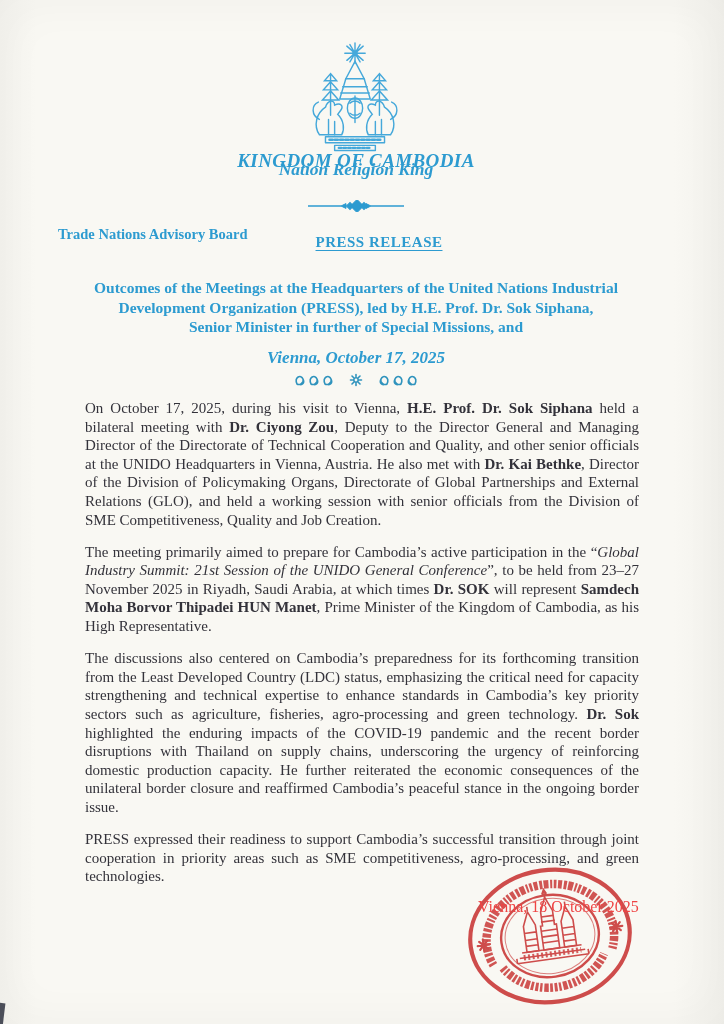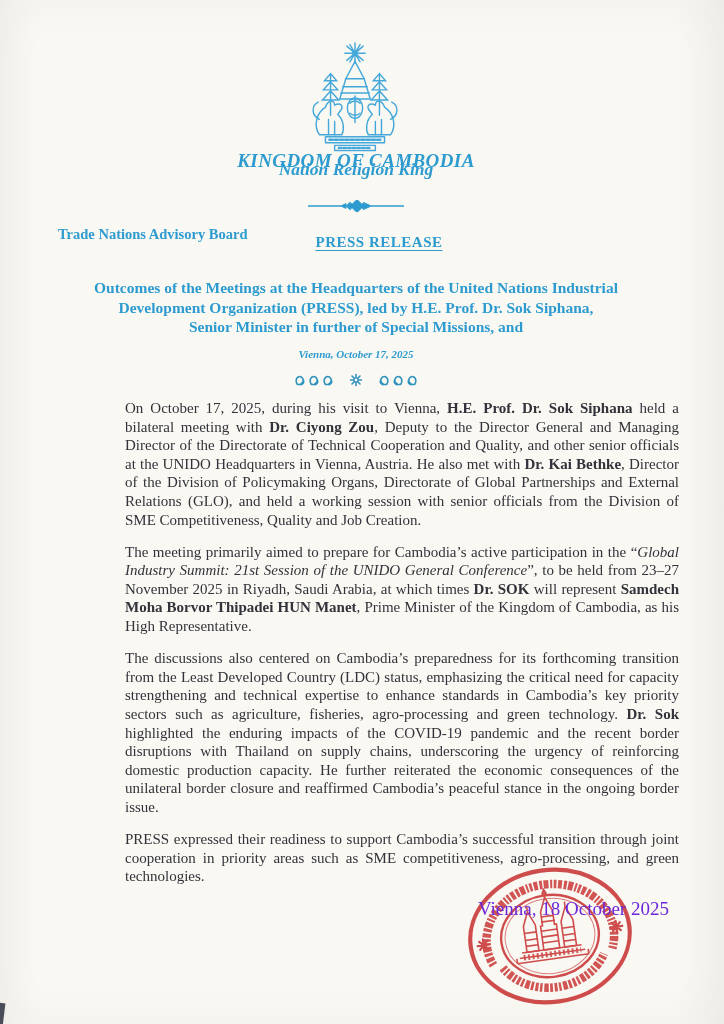--- a/index.html
+++ b/index.html
@@ -14,30 +14,30 @@
   .center-line{position:absolute;left:0;width:712px;text-align:center;font-style:italic;}
   .kingdom{top:150px;font-size:19px;font-weight:700;letter-spacing:.4px;color:#2d9bd0;}
   .motto{top:159px;font-size:17.5px;font-weight:700;color:#2d9bd0;}
   .divider{top:200px;height:12px;}
   .org-label{position:absolute;left:58px;top:226px;font-size:14.5px;font-weight:700;color:#2d9bd0;}
   .press{position:absolute;left:23px;top:234px;width:712px;text-align:center;
          font-size:15px;font-weight:700;color:#2d9bd0;letter-spacing:.5px;
          text-decoration:underline;text-underline-offset:3px;}
   .title-block{position:absolute;left:0;top:258px;width:712px;text-align:center;
          color:#2d9bd0;font-weight:700;font-size:15.5px;line-height:19.6px;margin-top:20px;}
-  .dateline{top:348px;font-size:11px;font-weight:700;color:#2d9bd0;}
+  .dateline{top:348px;font-size:17px;font-weight:700;color:#2d9bd0;}
   .ornament{top:372px;height:18px;}
   .body-text{position:absolute;left:85px;top:399px;width:554px;
-         font-size:15px;line-height:18.6px;text-align:justify;color:#33323a;margin-left:40px;}
+         font-size:15px;line-height:18.6px;text-align:justify;color:#33323a;}
   .para{margin:0 0 13.5px 0;}
   .b{font-weight:700;}
   .i{font-style:italic;}
   .stamp{position:absolute;left:463px;top:863px;width:174px;height:146px;
          mix-blend-mode:multiply;opacity:.93;z-index:3;}
-  .stamp-date{position:absolute;left:478px;top:898px;font-size:19px;color:#6d28d9;
+  .stamp-date{position:absolute;left:478px;top:898px;font-size:16px;color:#ef4444;
          white-space:nowrap;z-index:4;}
   .corner-mark{position:absolute;left:-2px;top:1003px;width:6px;height:24px;
          background:#2e3140;transform:rotate(7deg);opacity:.85;}
   svg{display:block;margin:0 auto;}
 </style>
 </head>
 <body>
 
 <div class="page">
 

